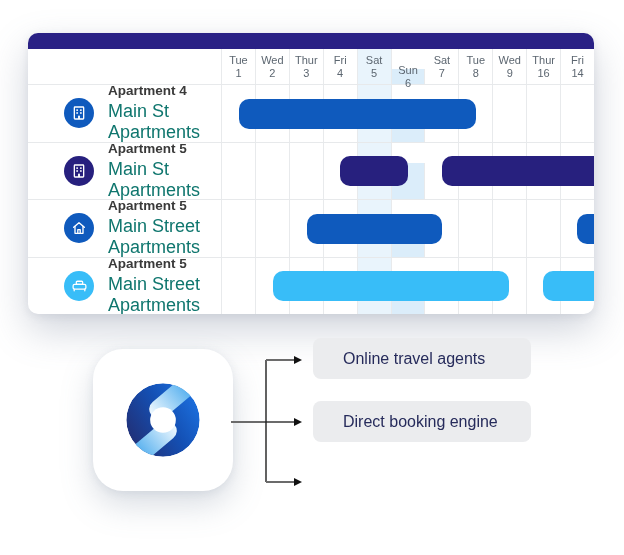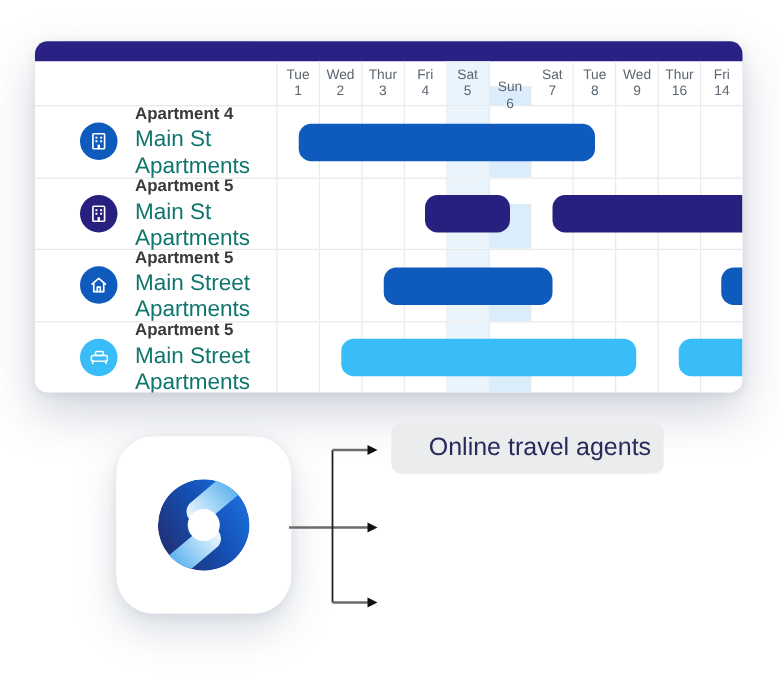--- a/index.html
+++ b/index.html
@@ -46,21 +46,21 @@
     position:absolute; left:93px; top:349px; width:140px; height:142px;
     background:#fff; border-radius:30px;
     box-shadow:0 14px 32px rgba(110,122,145,.26), 0 2px 8px rgba(110,122,145,.12);
     display:flex; align-items:center; justify-content:center;
   }
   .connector { position:absolute; left:231px; top:352px; }
   .channel-box {
     position:absolute; left:313px; width:218px; height:41px;
     background:#EBECEE; border-radius:8px;
     display:flex; align-items:center; padding-left:30px;
-    font-size:20px; color:#262B5B;
+    font-size:16px; color:#262B5B;
   }
 </style>
 </head>
 <body>
 
 <div class="stage">
 
   <div class="cal-card">
     <div class="cal-topbar" style="background: rgb(42, 33, 133);"></div>
     <div class="cal-body">
@@ -300,14 +300,15 @@
     <path d="M0 70 H64" stroke="#6b6b6b" stroke-width="2" fill="none"></path>
     <path d="M35 8 V130" stroke="#1f1f1f" stroke-width="1.4" fill="none"></path>
     <path d="M35 8 H64" stroke="#6b6b6b" stroke-width="2" fill="none"></path>
     <path d="M35 130 H64" stroke="#6b6b6b" stroke-width="2" fill="none"></path>
     <polygon points="63,4 71,8 63,12" fill="#111"></polygon>
     <polygon points="63,66 71,70 63,74" fill="#111"></polygon>
     <polygon points="63,126 71,130 63,134" fill="#111"></polygon>
   </svg>
 
   <div class="channel-box" style="top:338px">Online travel agents</div>
+  <div class="channel-box" style="top:401px">Direct booking engine</div>
 
 </div>
 
 </body></html>

